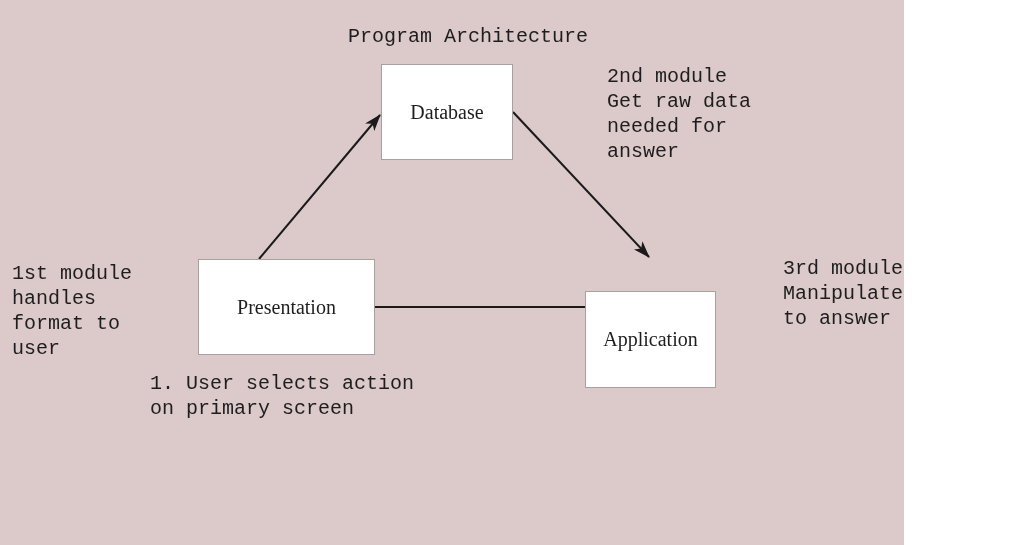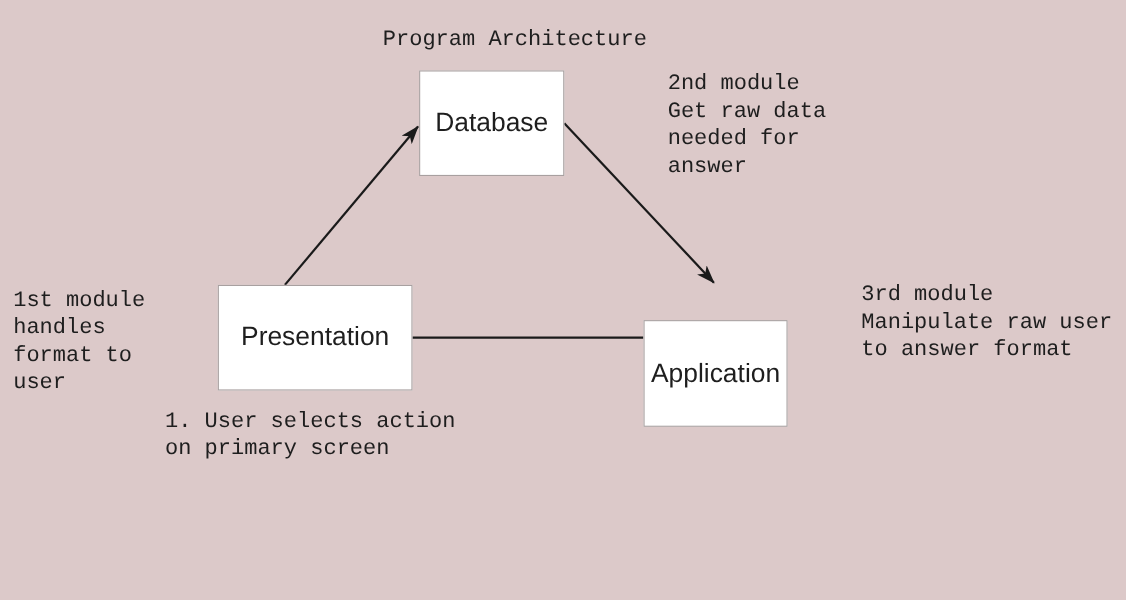--- a/index.html
+++ b/index.html
@@ -5,21 +5,21 @@
   :root{
     --background:#dcc9c9;
     --box_fill:#ffffff;
     --box_border:#a8a0a0;
     --text:#1e1e1e;
     --arrow:#1a1a1a;
   }
   html,body{margin:0;padding:0;}
   .canvas{
     position:relative;
-    width:1024px;
+    width:904px;
     height:545px;
     background:var(--background);
     overflow:hidden;
     font-family:"Liberation Sans", sans-serif;
     color:var(--text);
   }
   .mono{
     font-family:"Liberation Mono","DejaVu Sans Mono",monospace;
     font-size:20px;
     line-height:25px;
@@ -31,22 +31,23 @@
     left:348px;
     top:24px;
   }
   .node{
     position:absolute;
     background:var(--box_fill);
     border:1px solid var(--box_border);
     display:flex;
     align-items:center;
     justify-content:center;
-    font-size:24px;
+    font-size:20px;
     box-sizing:border-box;
+    font-family:Liberation Serif, serif;
   }
   #node-database{left:381px;top:64px;width:132px;height:96px;}
   #node-presentation{left:173px;top:259px;width:177px;height:96px;margin-left:25px;}
   #node-application{left:585px;top:259px;width:131px;height:97px;margin-top:32px;}
   .note{position:absolute;}
   #note-module1{left:12px;top:261px;}
   #note-module2{left:607px;top:64px;}
   #note-module3{left:783px;top:256px;}
   #note-step1{left:150px;top:371px;}
   #note-step4{left:150px;top:446px;}

